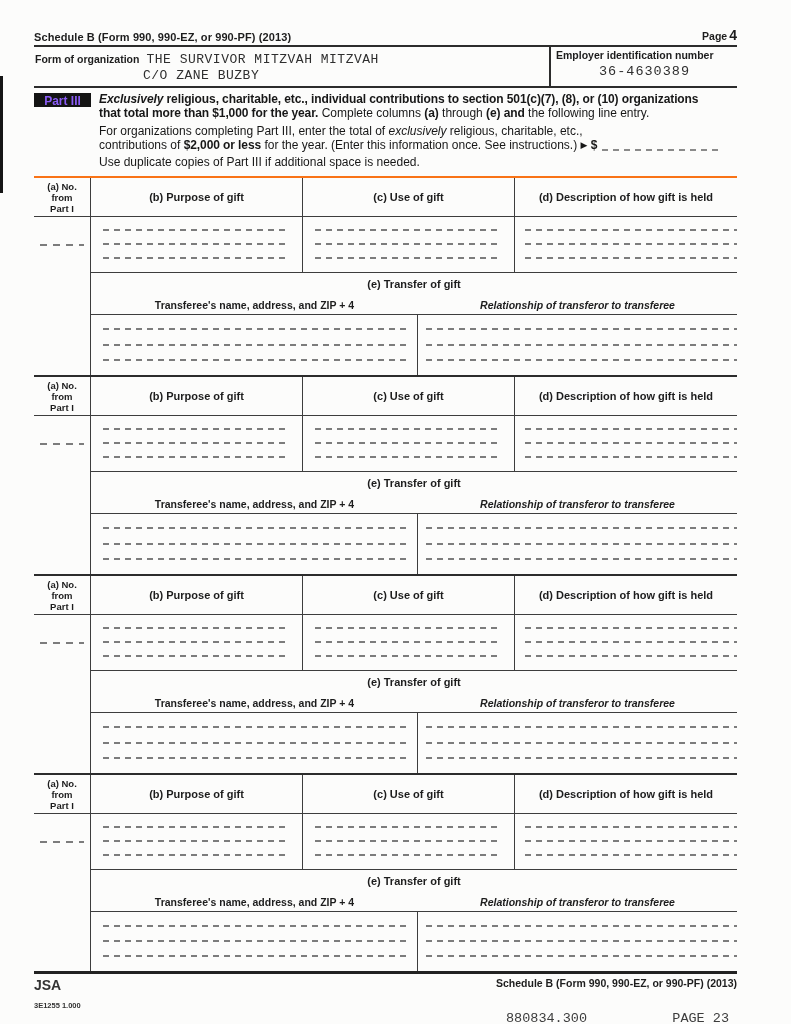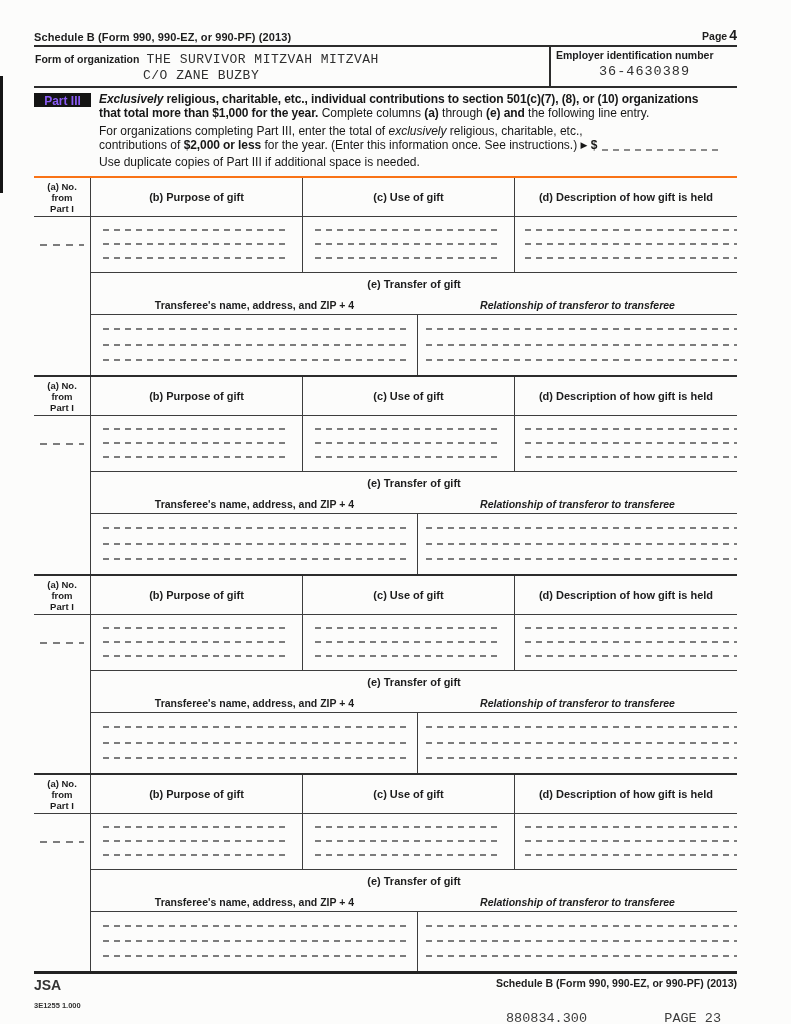--- a/index.html
+++ b/index.html
@@ -82,21 +82,21 @@
 
   
   .footer-row1 { margin-top:3px; display:flex; justify-content:space-between; align-items:flex-start; }
   .jsa { font-size:14px; font-weight:bold; color:#333; }
   .sched-ref { font-size:10.5px; font-weight:bold; }
   .form-code { font-size:7.5px; font-weight:bold; color:#333; margin-top:8px; }
   .print-row { position:relative; height:18px; margin-top:1px; font-size:13.5px;
                color:#3c3c3c; white-space:pre; }
   .print-info { position:absolute; left:35px; top:12px;font-style:italic; }
   .batch-num { position:absolute; left:472px; top:0; }
-  .page-ref { position:absolute; right:16px; top:0; }
+  .page-ref { position:absolute; right:8px; top:0; }
 </style>
 </head>
 <body>
 
 <div class="sheet">
   <div class="edge-artifact"></div>
   <div class="inner">
 
     <div class="hdr-top">
       <span class="sched-title">Schedule B (Form 990, 990-EZ, or 990-PF) (2013)</span>

